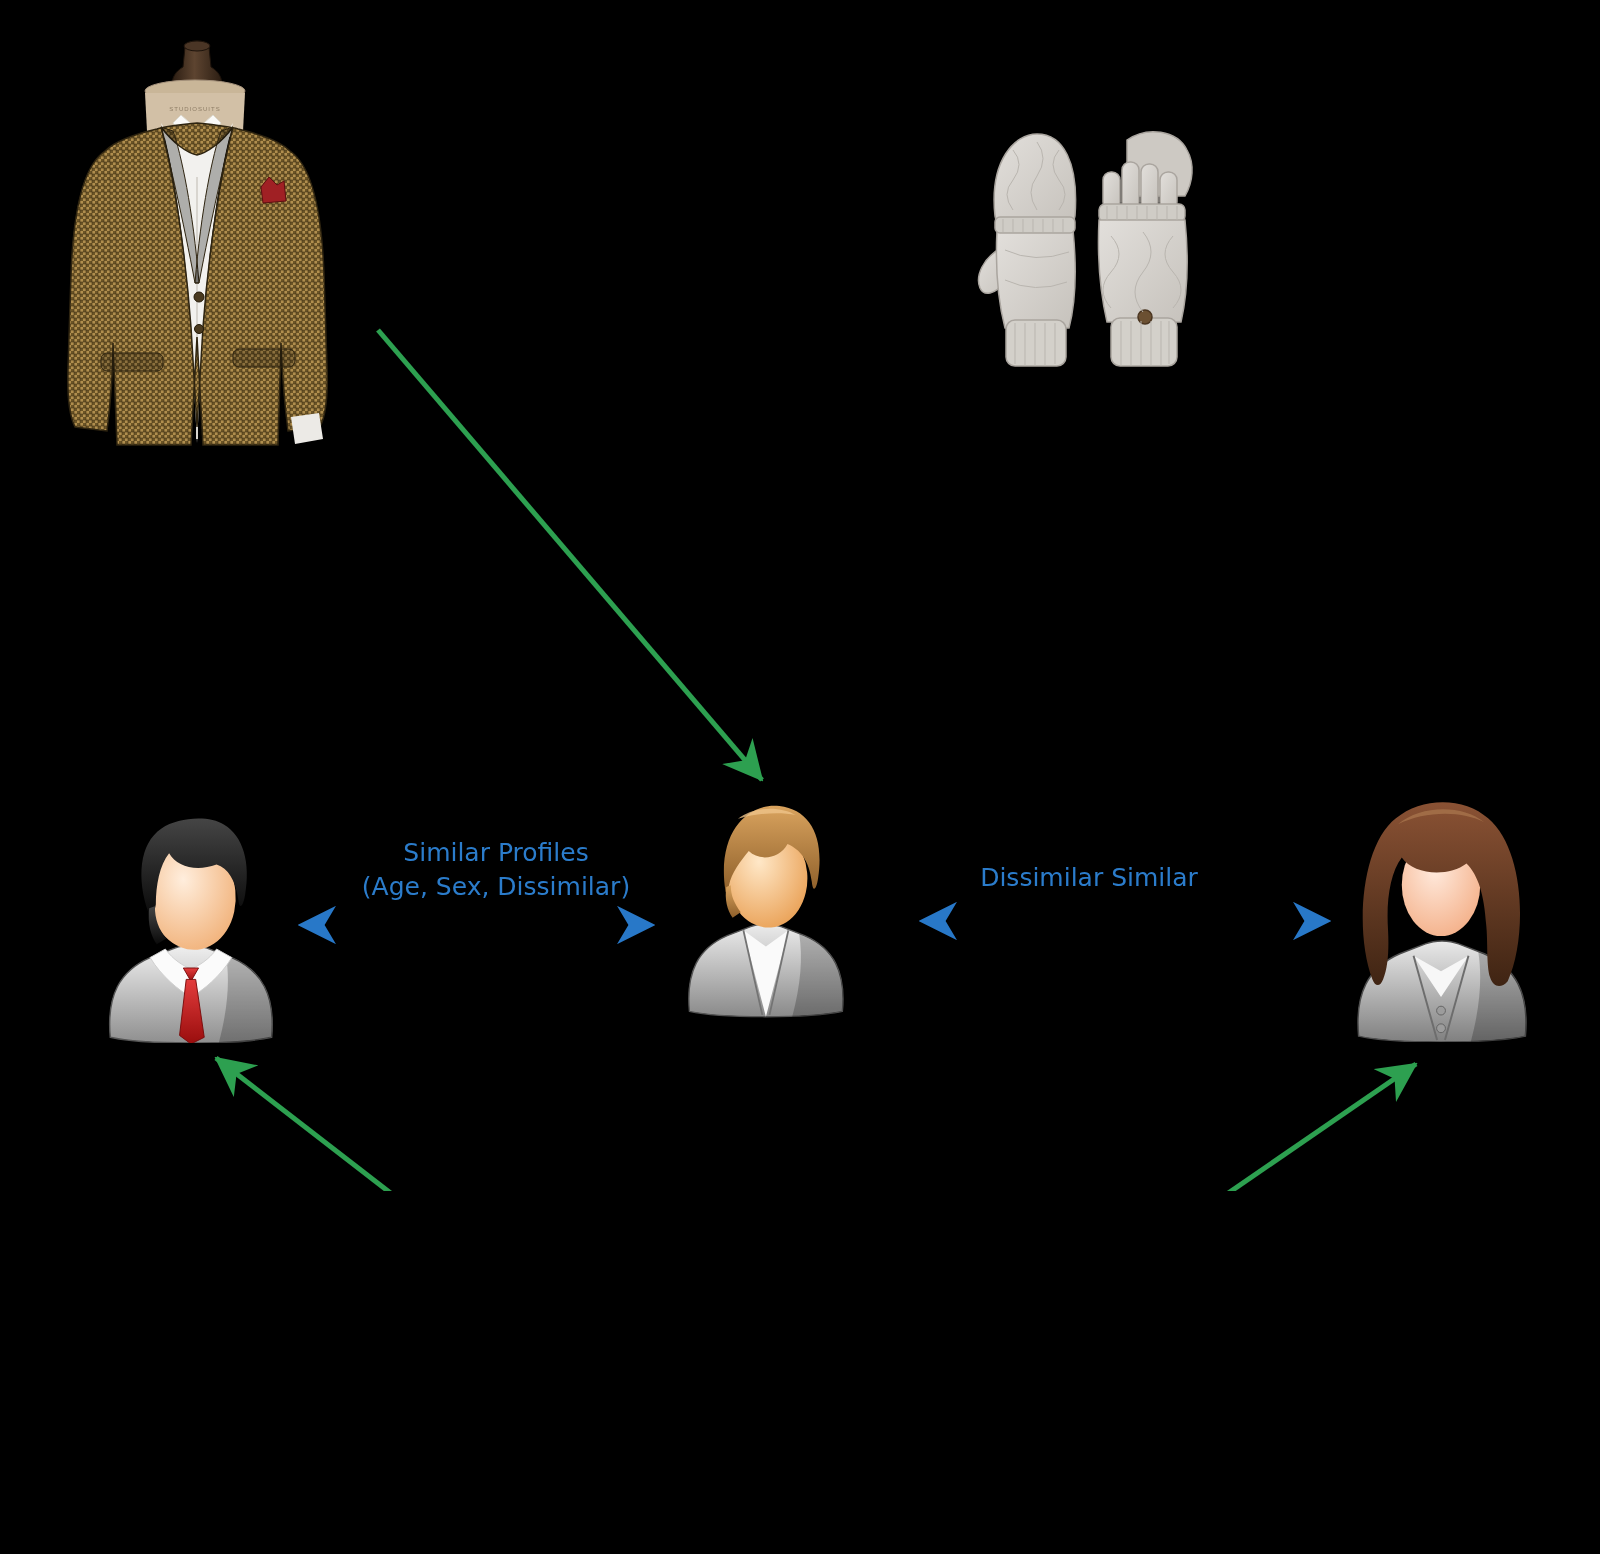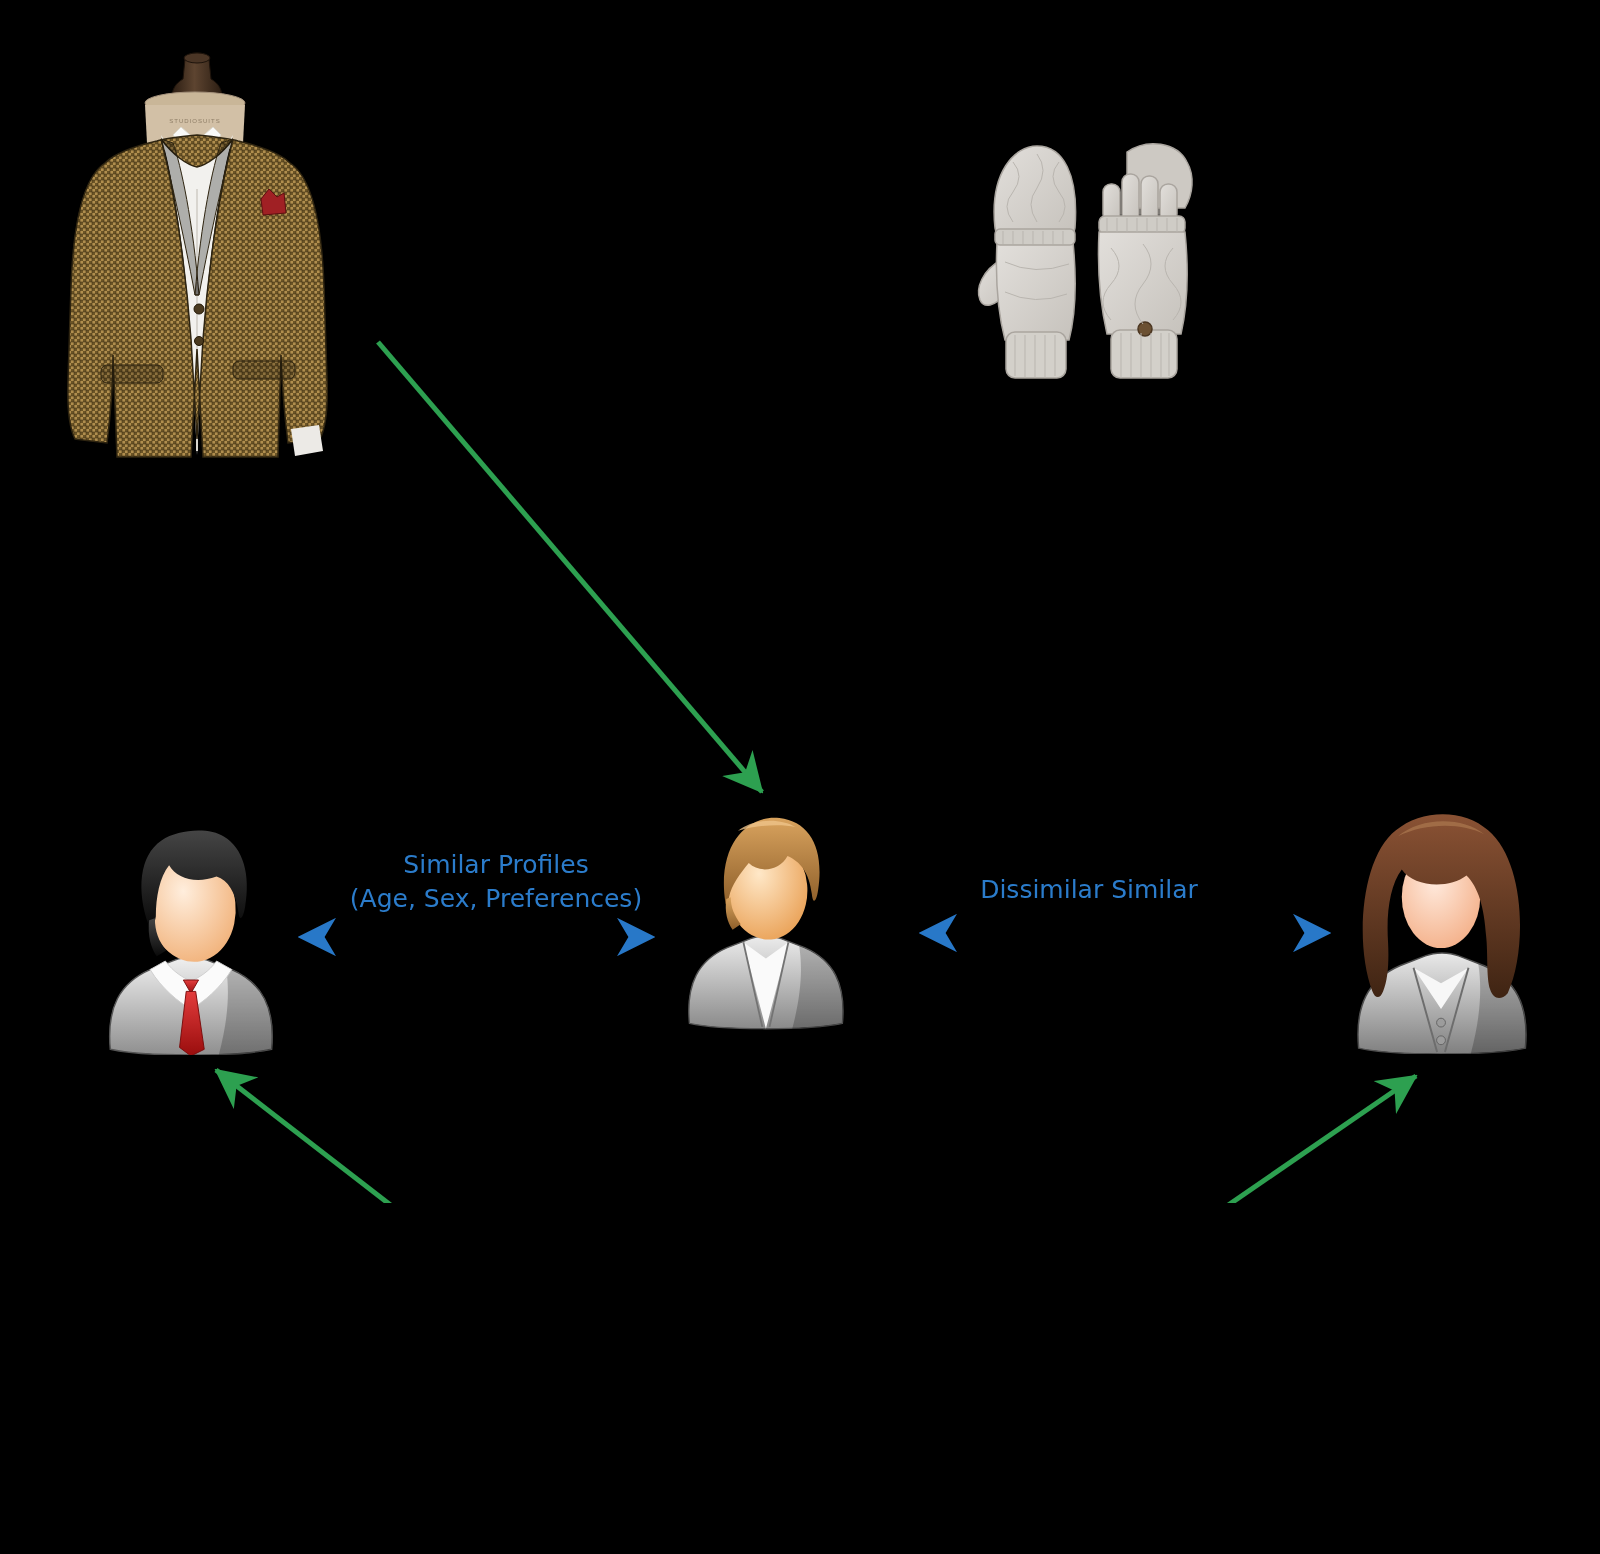--- a/index.html
+++ b/index.html
@@ -1,17 +1,17 @@
 <!DOCTYPE html>
 <html><head>
 <meta charset="utf-8">
 <style>
   html,body{margin:0;padding:0;background:#000;}
   #canvas{position:relative;width:1600px;height:1191px;background:#000;overflow:hidden;
-          font-family:"Liberation Sans", sans-serif;margin-top:12px;}
+          font-family:"Liberation Sans", sans-serif;}
   .abs{position:absolute;}
   .edge-label{position:absolute;color:#2b7ccb;font-size:25px;line-height:34px;
               text-align:center;font-family:"DejaVu Sans", sans-serif;}
   svg{display:block;}
 </style>
 </head>
 <body>
 
 <div id="canvas">
 
@@ -36,21 +36,21 @@
 
     <line x1="891" y1="1425" x2="1416" y2="1064" stroke="#2da050" stroke-width="5" marker-end="url(#mGreen)"></line>
 
     <line x1="300" y1="925" x2="653" y2="925" stroke="url(#blueShaft)" stroke-width="6" marker-start="url(#mBlue)" marker-end="url(#mBlue)"></line>
 
     <line x1="921" y1="921" x2="1329" y2="921" stroke="url(#blueShaft)" stroke-width="6" marker-start="url(#mBlue)" marker-end="url(#mBlue)"></line>
   </svg>
 
   <div class="edge-label" style="left:331px;top:836px;width:330px;">
     <div>Similar Profiles</div>
-    <div>(Age, Sex, Preferences)</div>
+    <div>(Age, Sex, Dissimilar)</div>
   </div>
   <div class="edge-label" style="left:939px;top:861px;width:300px;">Dissimilar Similar</div>
 
   <svg class="abs" style="left:65px;top:27px;" width="265" height="420" viewBox="0 0 265 420">
     <defs>
       <pattern id="tw" width="6" height="6" patternUnits="userSpaceOnUse">
         <rect width="6" height="6" fill="#b08e4e"></rect>
         <rect width="3" height="3" fill="#6b5426"></rect>
         <rect x="3" y="3" width="3" height="3" fill="#6b5426"></rect>
         <rect x="2.5" width="1" height="6" fill="#3c2f12" opacity="0.55"></rect>

